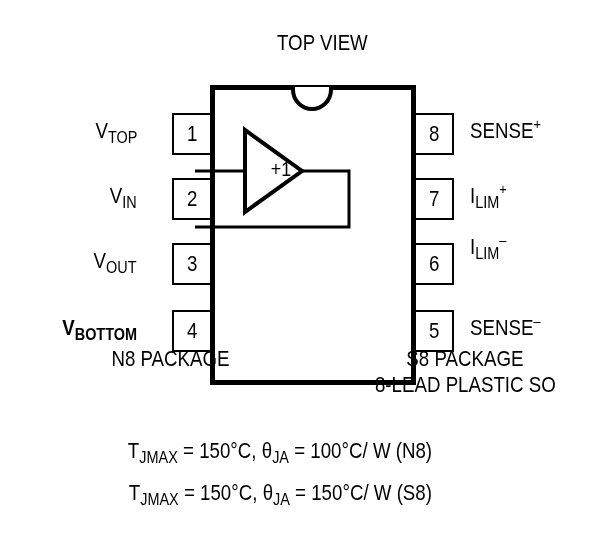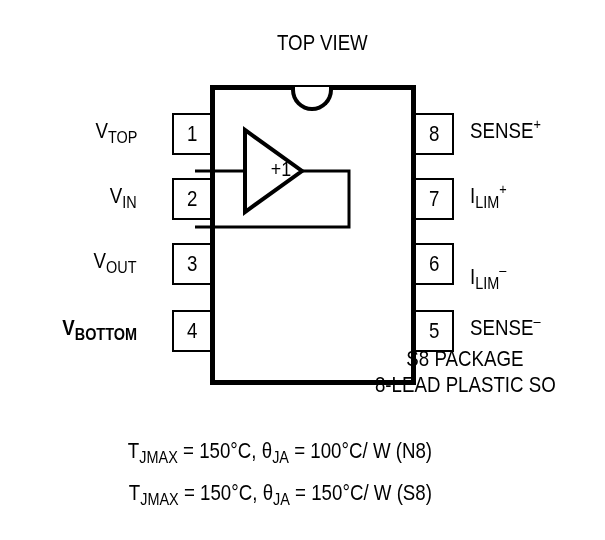--- a/index.html
+++ b/index.html
@@ -72,24 +72,25 @@
     <span>5</span>
   </div>
 
 <div class="abs lbl left" style="top:120px;"><span class="in"><span>V</span><sub>TOP</sub></span></div>
 <div class="abs lbl left" style="top:185px;"><span class="in"><span>V</span><sub>IN</sub></span></div>
 <div class="abs lbl left" style="top:250px;"><span class="in"><span>V</span><sub>OUT</sub></span></div>
 <div class="abs lbl left" style="top:317px;font-weight:bold;"><span class="in"><span>V</span><sub>BOTTOM</sub></span></div>
 
 <div class="abs lbl right" style="top:120px;"><span class="in"><span>SENSE</span><sup>+</sup></span></div>
 <div class="abs lbl right" style="top:185px;"><span class="in"><span>I</span><sub>LIM</sub><sup>+</sup></span></div>
-<div class="abs lbl right" style="top:266px;"><span class="in"><span>I</span><sub>LIM</sub><sup>–</sup></span></div>
+<div class="abs lbl right" style="top:236px;"><span class="in"><span>I</span><sub>LIM</sub><sup>–</sup></span></div>
 <div class="abs lbl right" style="top:317px;"><span class="in"><span>SENSE</span><sup>–</sup></span></div>
 
 <div class="abs pkgtext" style="left:40px; width:220px; top:346px;">
+  <div><span class="in">N8 PACKAGE</span></div>
 </div>
 <div class="abs pkgtext" style="left:300px; width:290px; top:346px;">
   <div><span class="in">S8 PACKAGE</span></div>
   <div><span class="in">8-LEAD PLASTIC SO</span></div>
 </div>
 
 <div class="abs note" style="top:440px;">
   <span class="in"><span>T</span><sub>JMAX</sub><span> = 150°C, </span><span>θ</span><sub>JA</sub><span> = 100°C/ W (N8)</span></span>
 </div>
 <div class="abs note" style="top:482px;">

